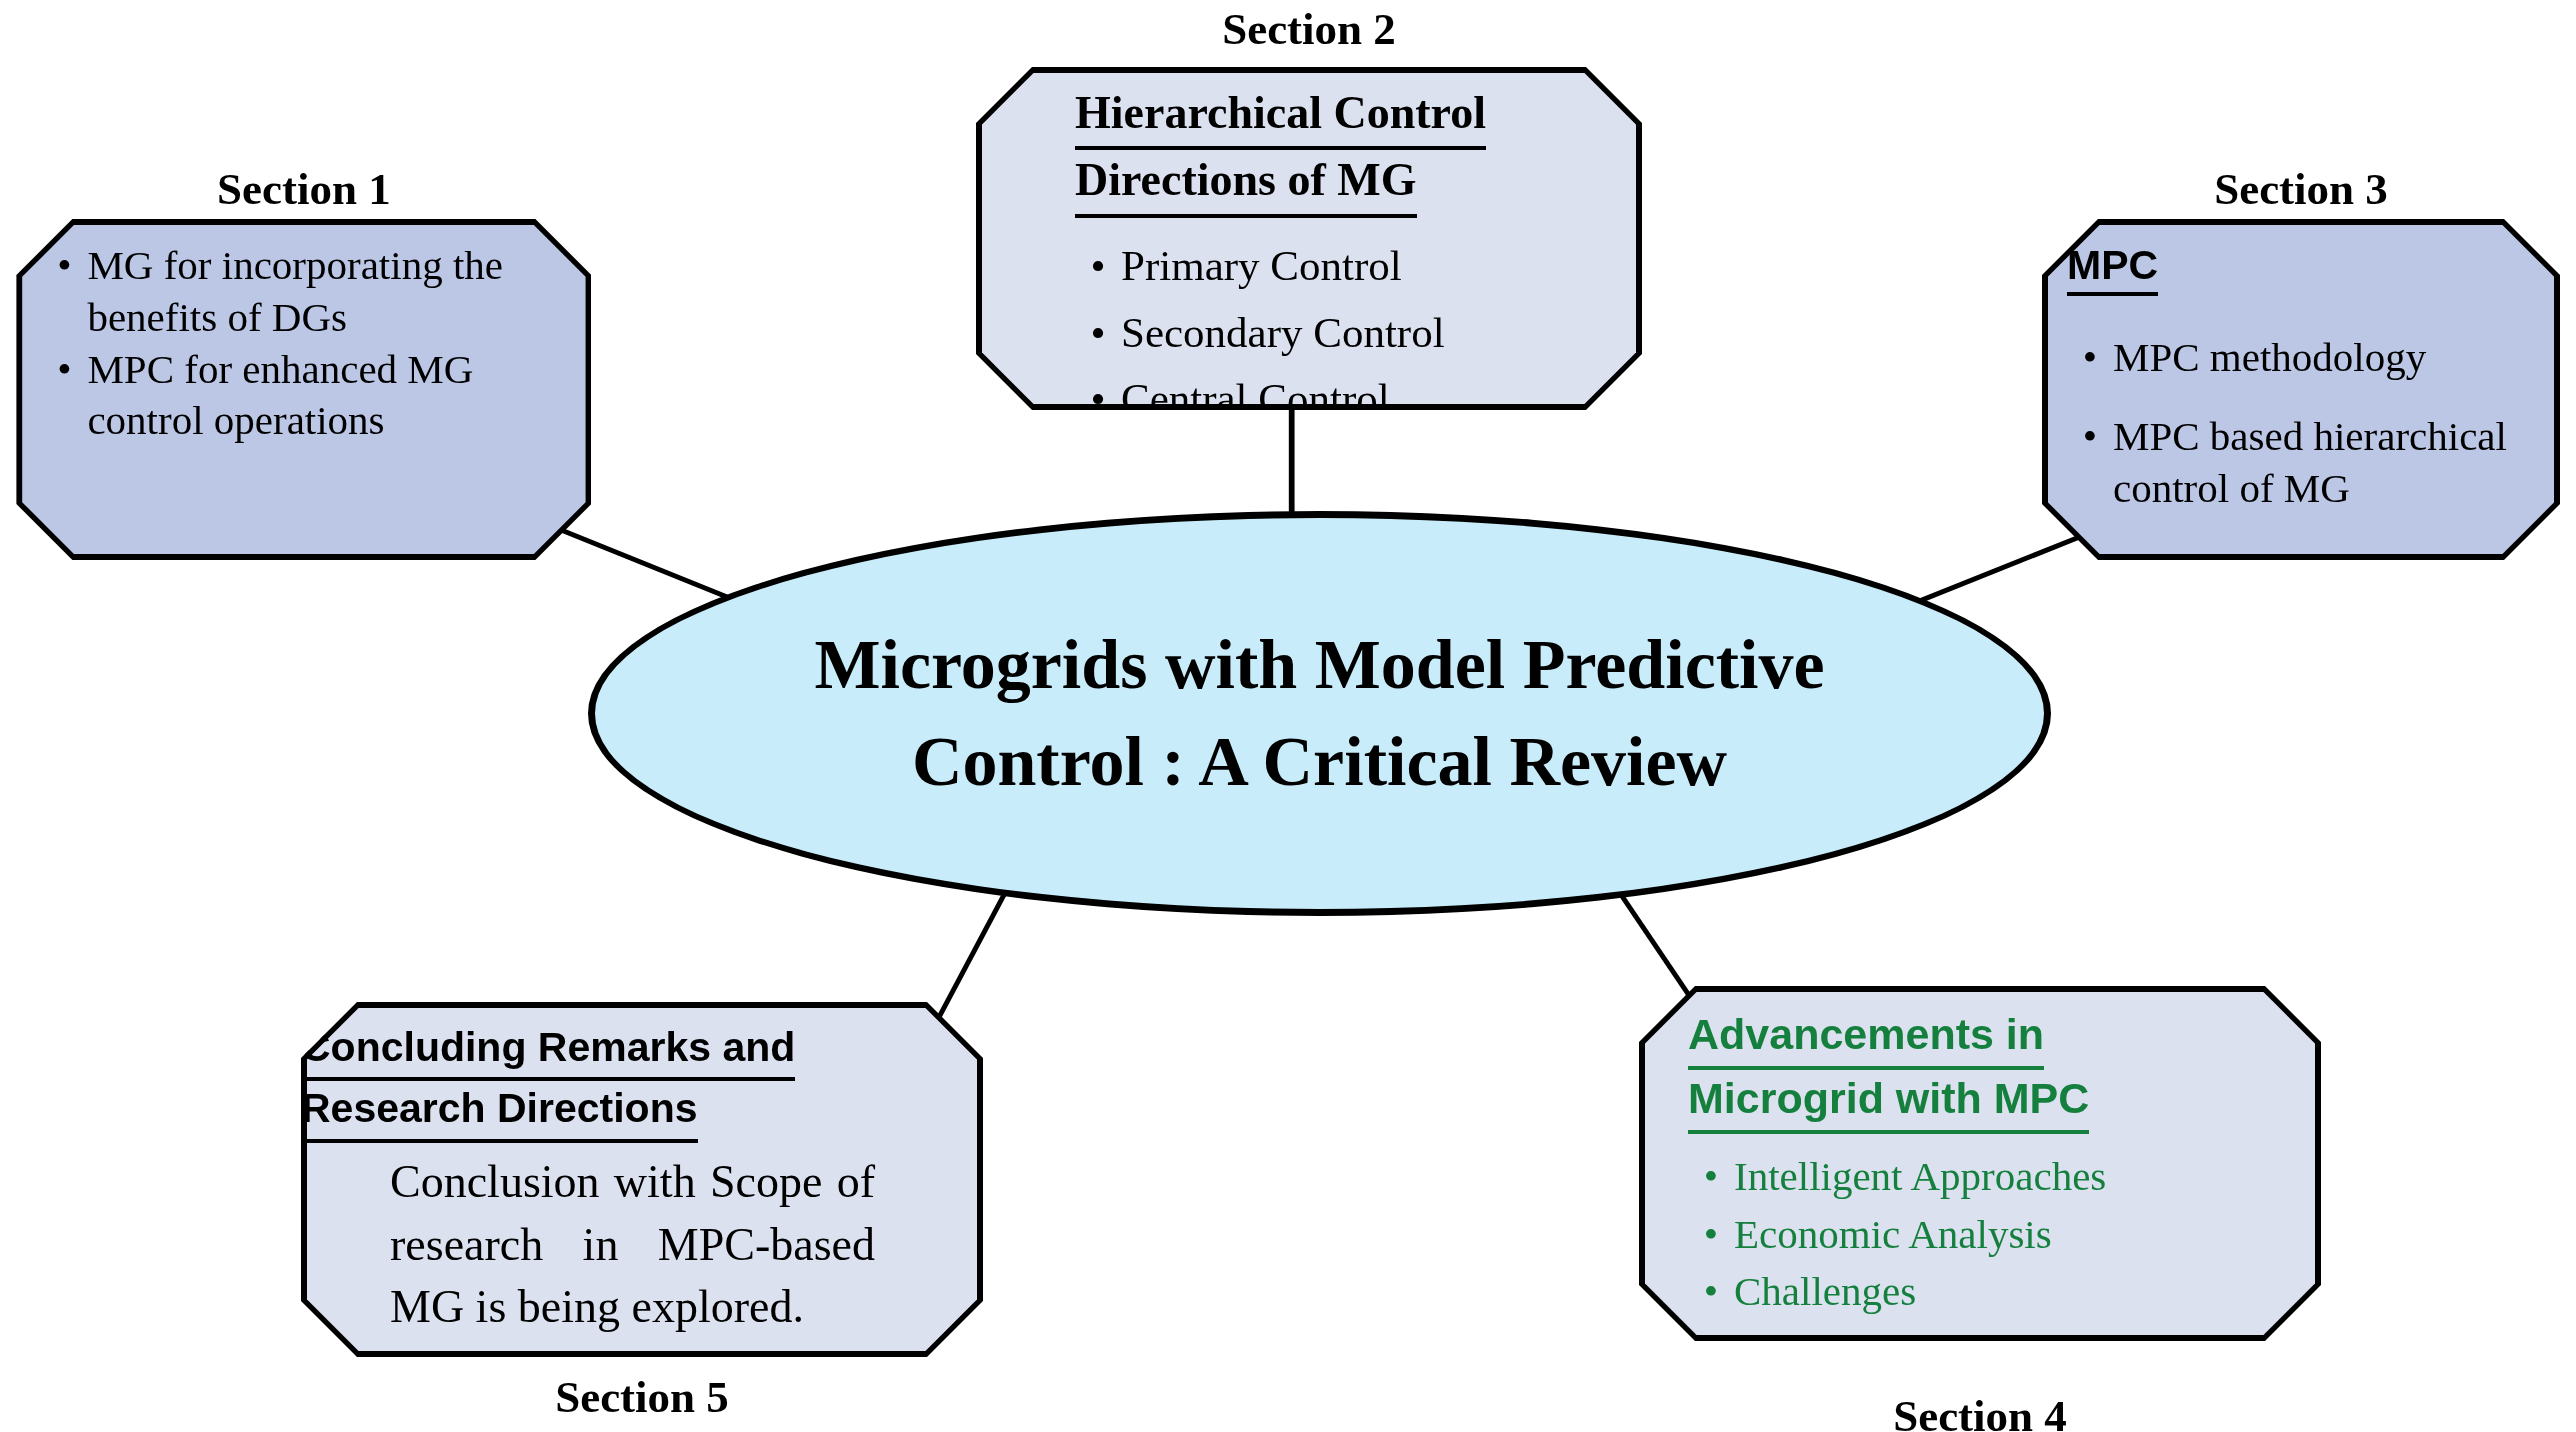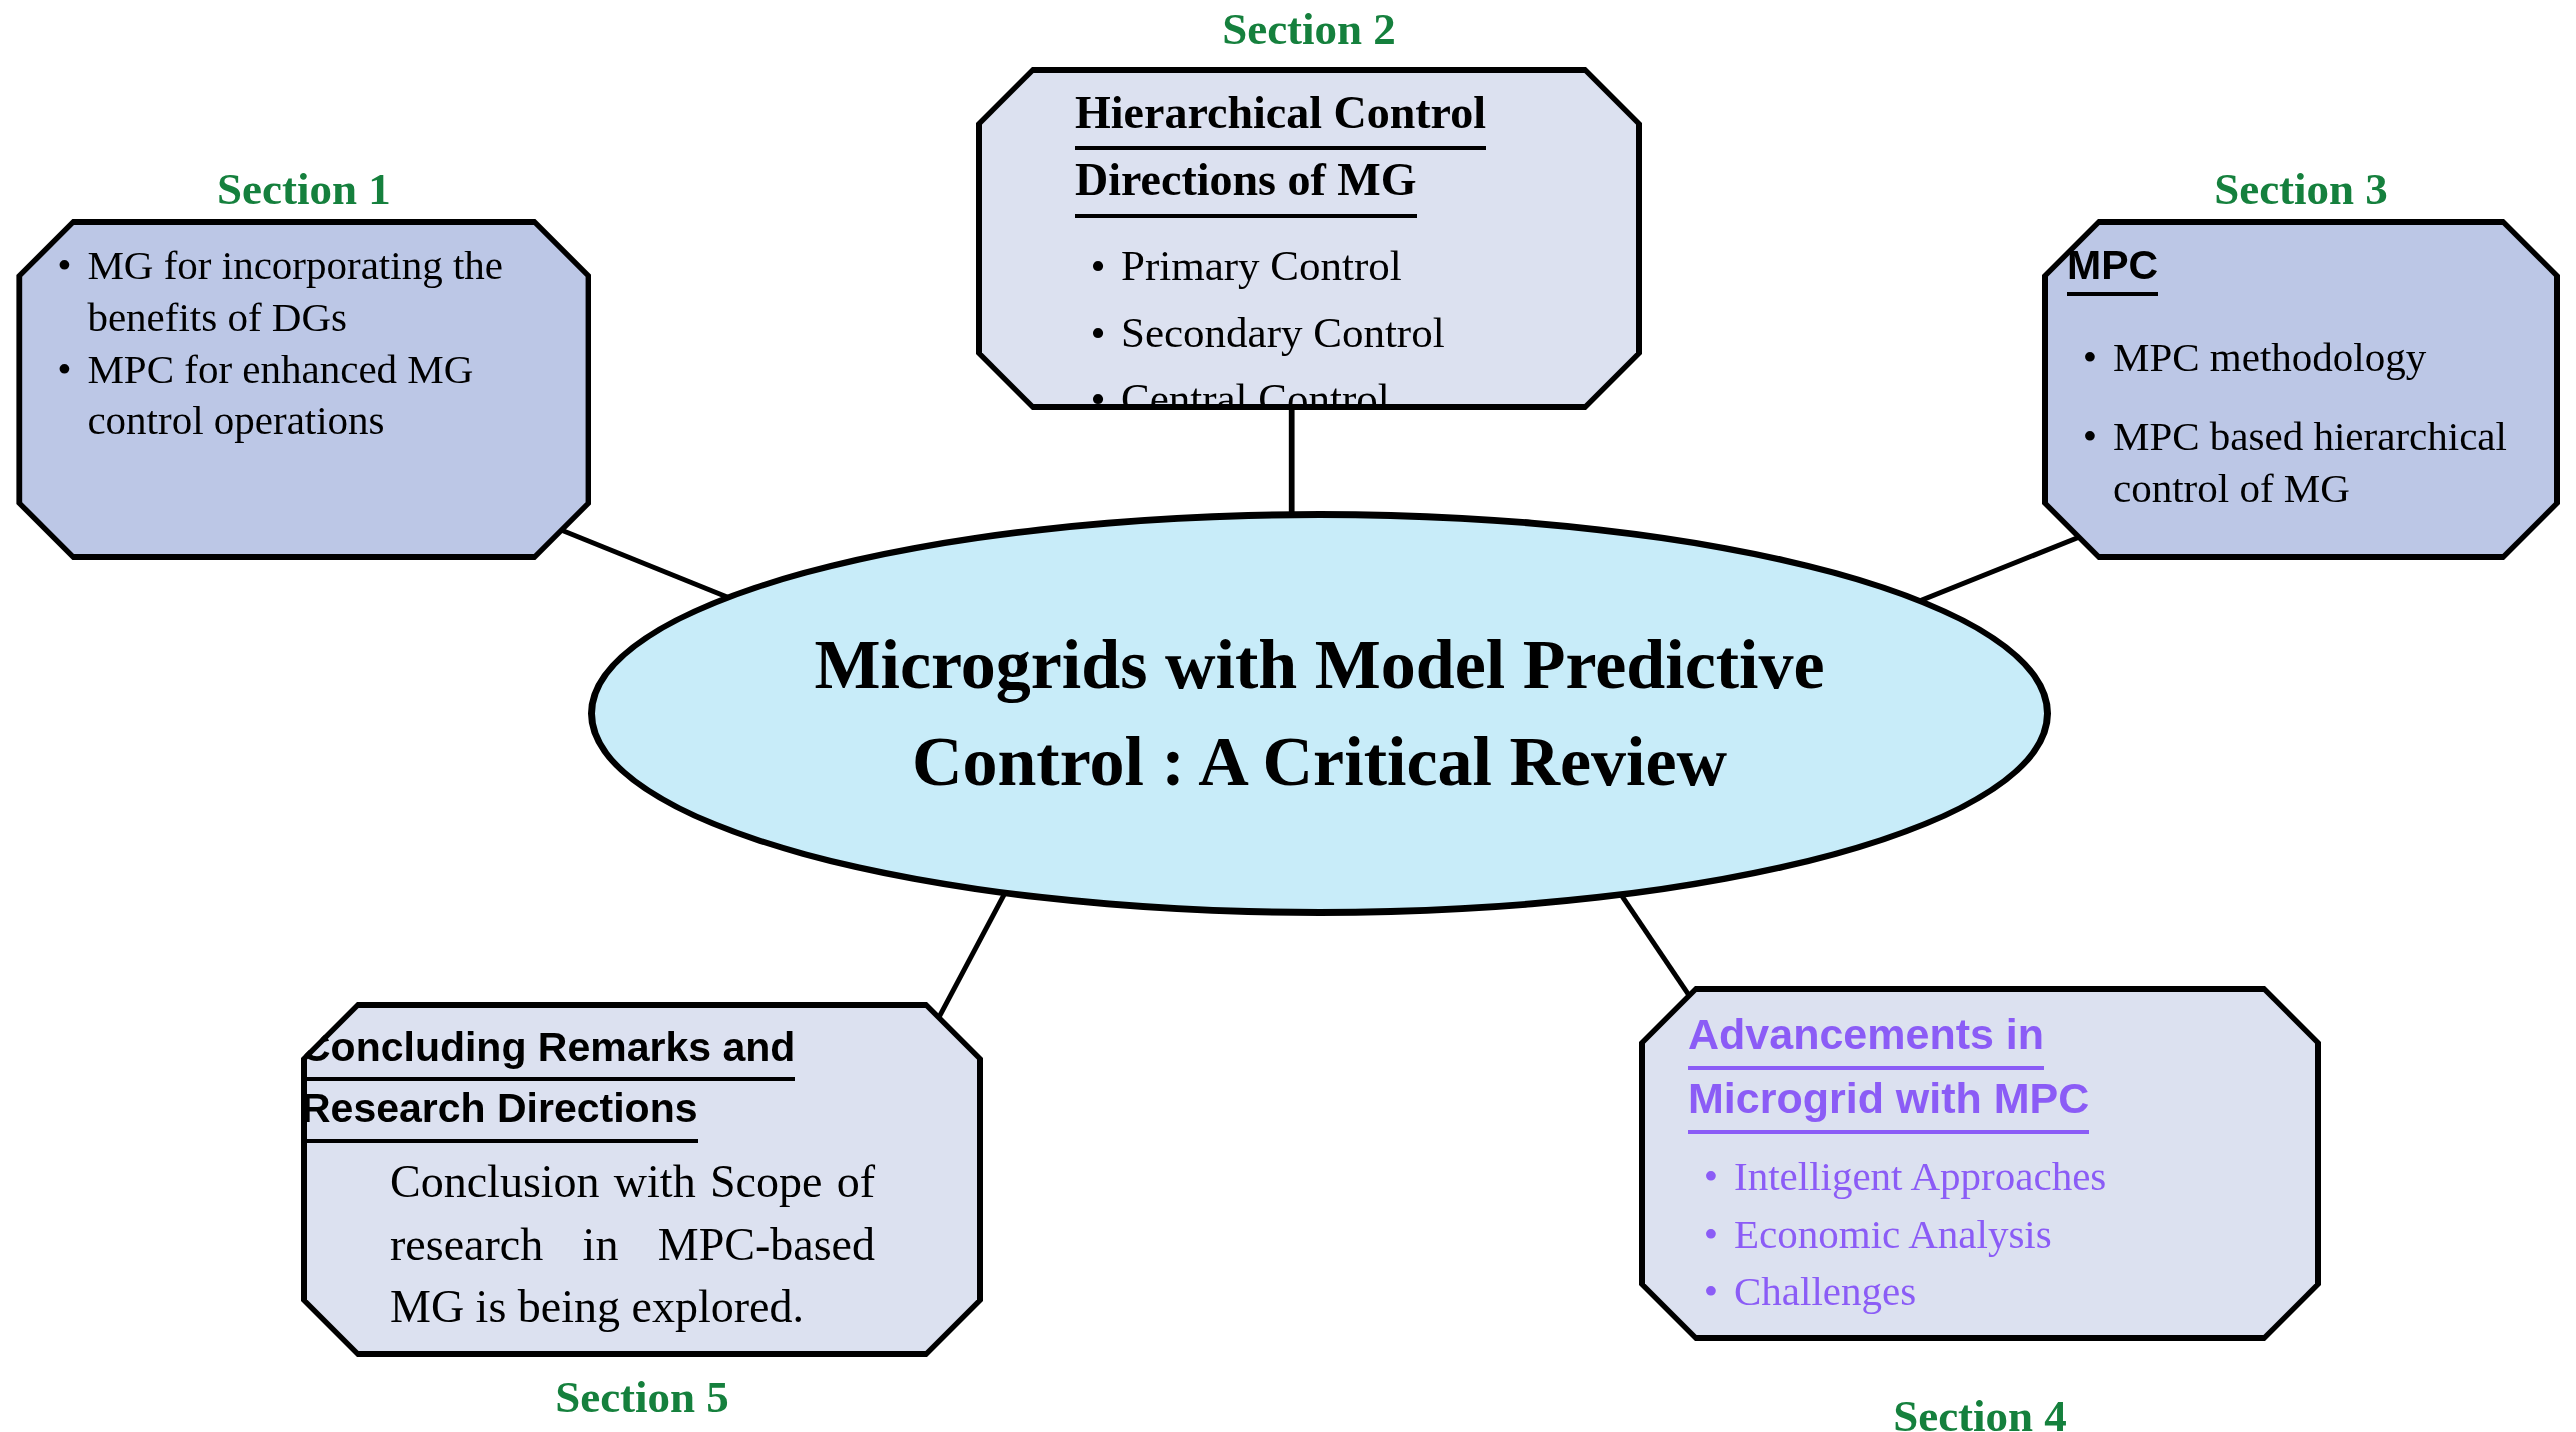--- a/index.html
+++ b/index.html
@@ -24,21 +24,21 @@
   .heading{text-align:left;font-weight:bold;}
   .heading .uline{display:inline-block;border-bottom:4.1px solid currentColor;padding-bottom:3.3px;}
   .sans{font-family:"Liberation Sans", sans-serif;}
   .serifb{font-family:"Liberation Serif", serif;}
 
   ul.bullets{list-style:none;margin:0;padding:0;}
   ul.bullets li{display:flex;align-items:flex-start;}
   .dot{flex:0 0 46px;text-align:center;}
 
   .section-label{position:absolute;text-align:center;font-weight:bold;
-                 font-size:45px;font-family:"Liberation Serif", serif;color:#15803d;}
+                 font-size:45px;font-family:"Liberation Serif", serif;color:#000000;}
 
   
   .ellipse{position:absolute;left:588px;top:511px;width:1449px;height:391px;
            background:#c8ecf9;border:7.4px solid #000;border-radius:50%;
            display:flex;flex-direction:column;align-items:center;justify-content:center;
            text-align:center;font-weight:bold;font-size:70px;line-height:1.38;
            font-family:"Liberation Serif", serif;}
 
   
   .box1{left:16.4px;top:219px;width:575px;height:341px;}
@@ -53,21 +53,21 @@
   .box2 ul{font-size:43px;line-height:1.25;display:flex;flex-direction:column;row-gap:13px;}
 
   
   .box3{left:2042px;top:219px;width:518px;height:341px;}
   .box3 .card-content{padding:23px 10px 0 25px;}
   .box3 .heading{font-size:41px;margin-bottom:35px;}
   .box3 ul{font-size:41px;line-height:1.28;display:flex;flex-direction:column;row-gap:26px;}
 
   
   .box4{left:1639px;top:986px;width:682px;height:355px;}
-  .box4 .card-content{padding:20px 16.4px 0 49px;color:#8b5cf6;}
+  .box4 .card-content{padding:20px 16.4px 0 49px;color:#15803d;}
   .box4 .heading{font-size:43px;line-height:1.32;margin-bottom:16.4px;margin-right:33px;}
   .box4 ul{font-size:41px;line-height:1.28;display:flex;flex-direction:column;row-gap:5px;}
 
   
   .box5{left:301px;top:1002px;width:682px;height:355px;}
   .box5 .card-content{padding:18px 0 4px 0;}
   .box5 .heading{font-size:41px;line-height:1.32;margin-bottom:8.2px;}
   .box5 .body-text{margin-left:89px;width:485px;font-size:46px;line-height:1.36;
                    text-align:justify;}
 </style>

